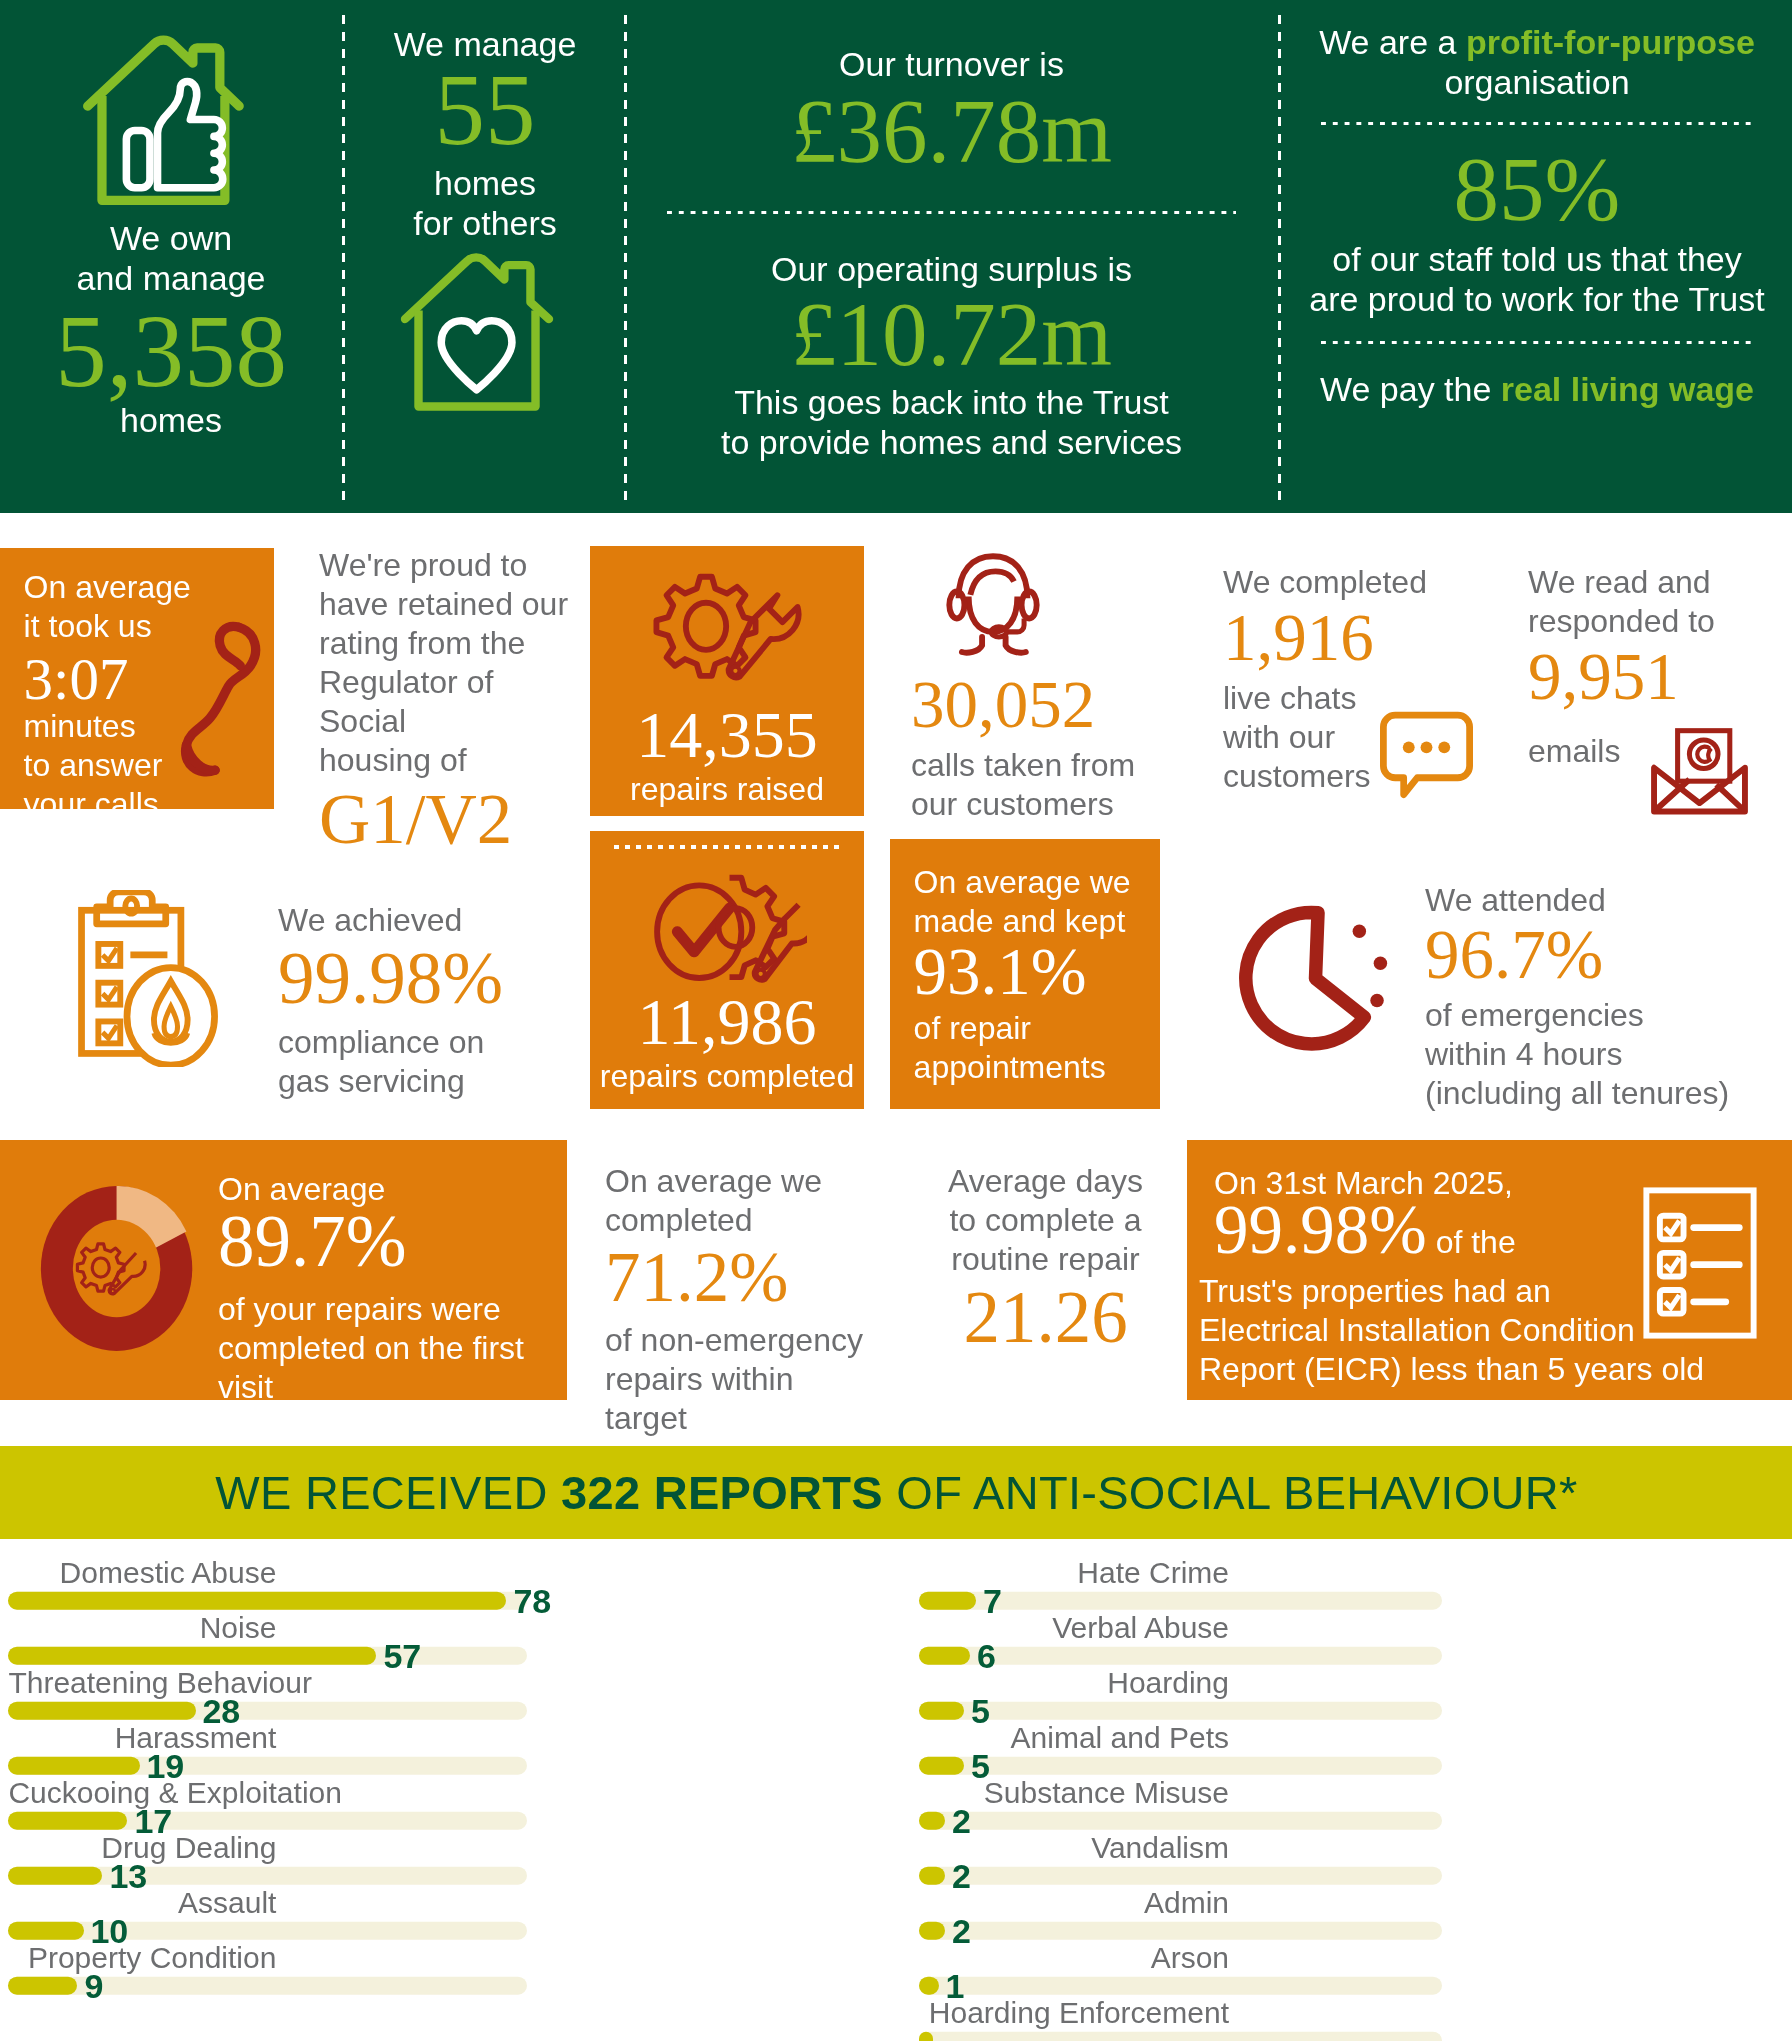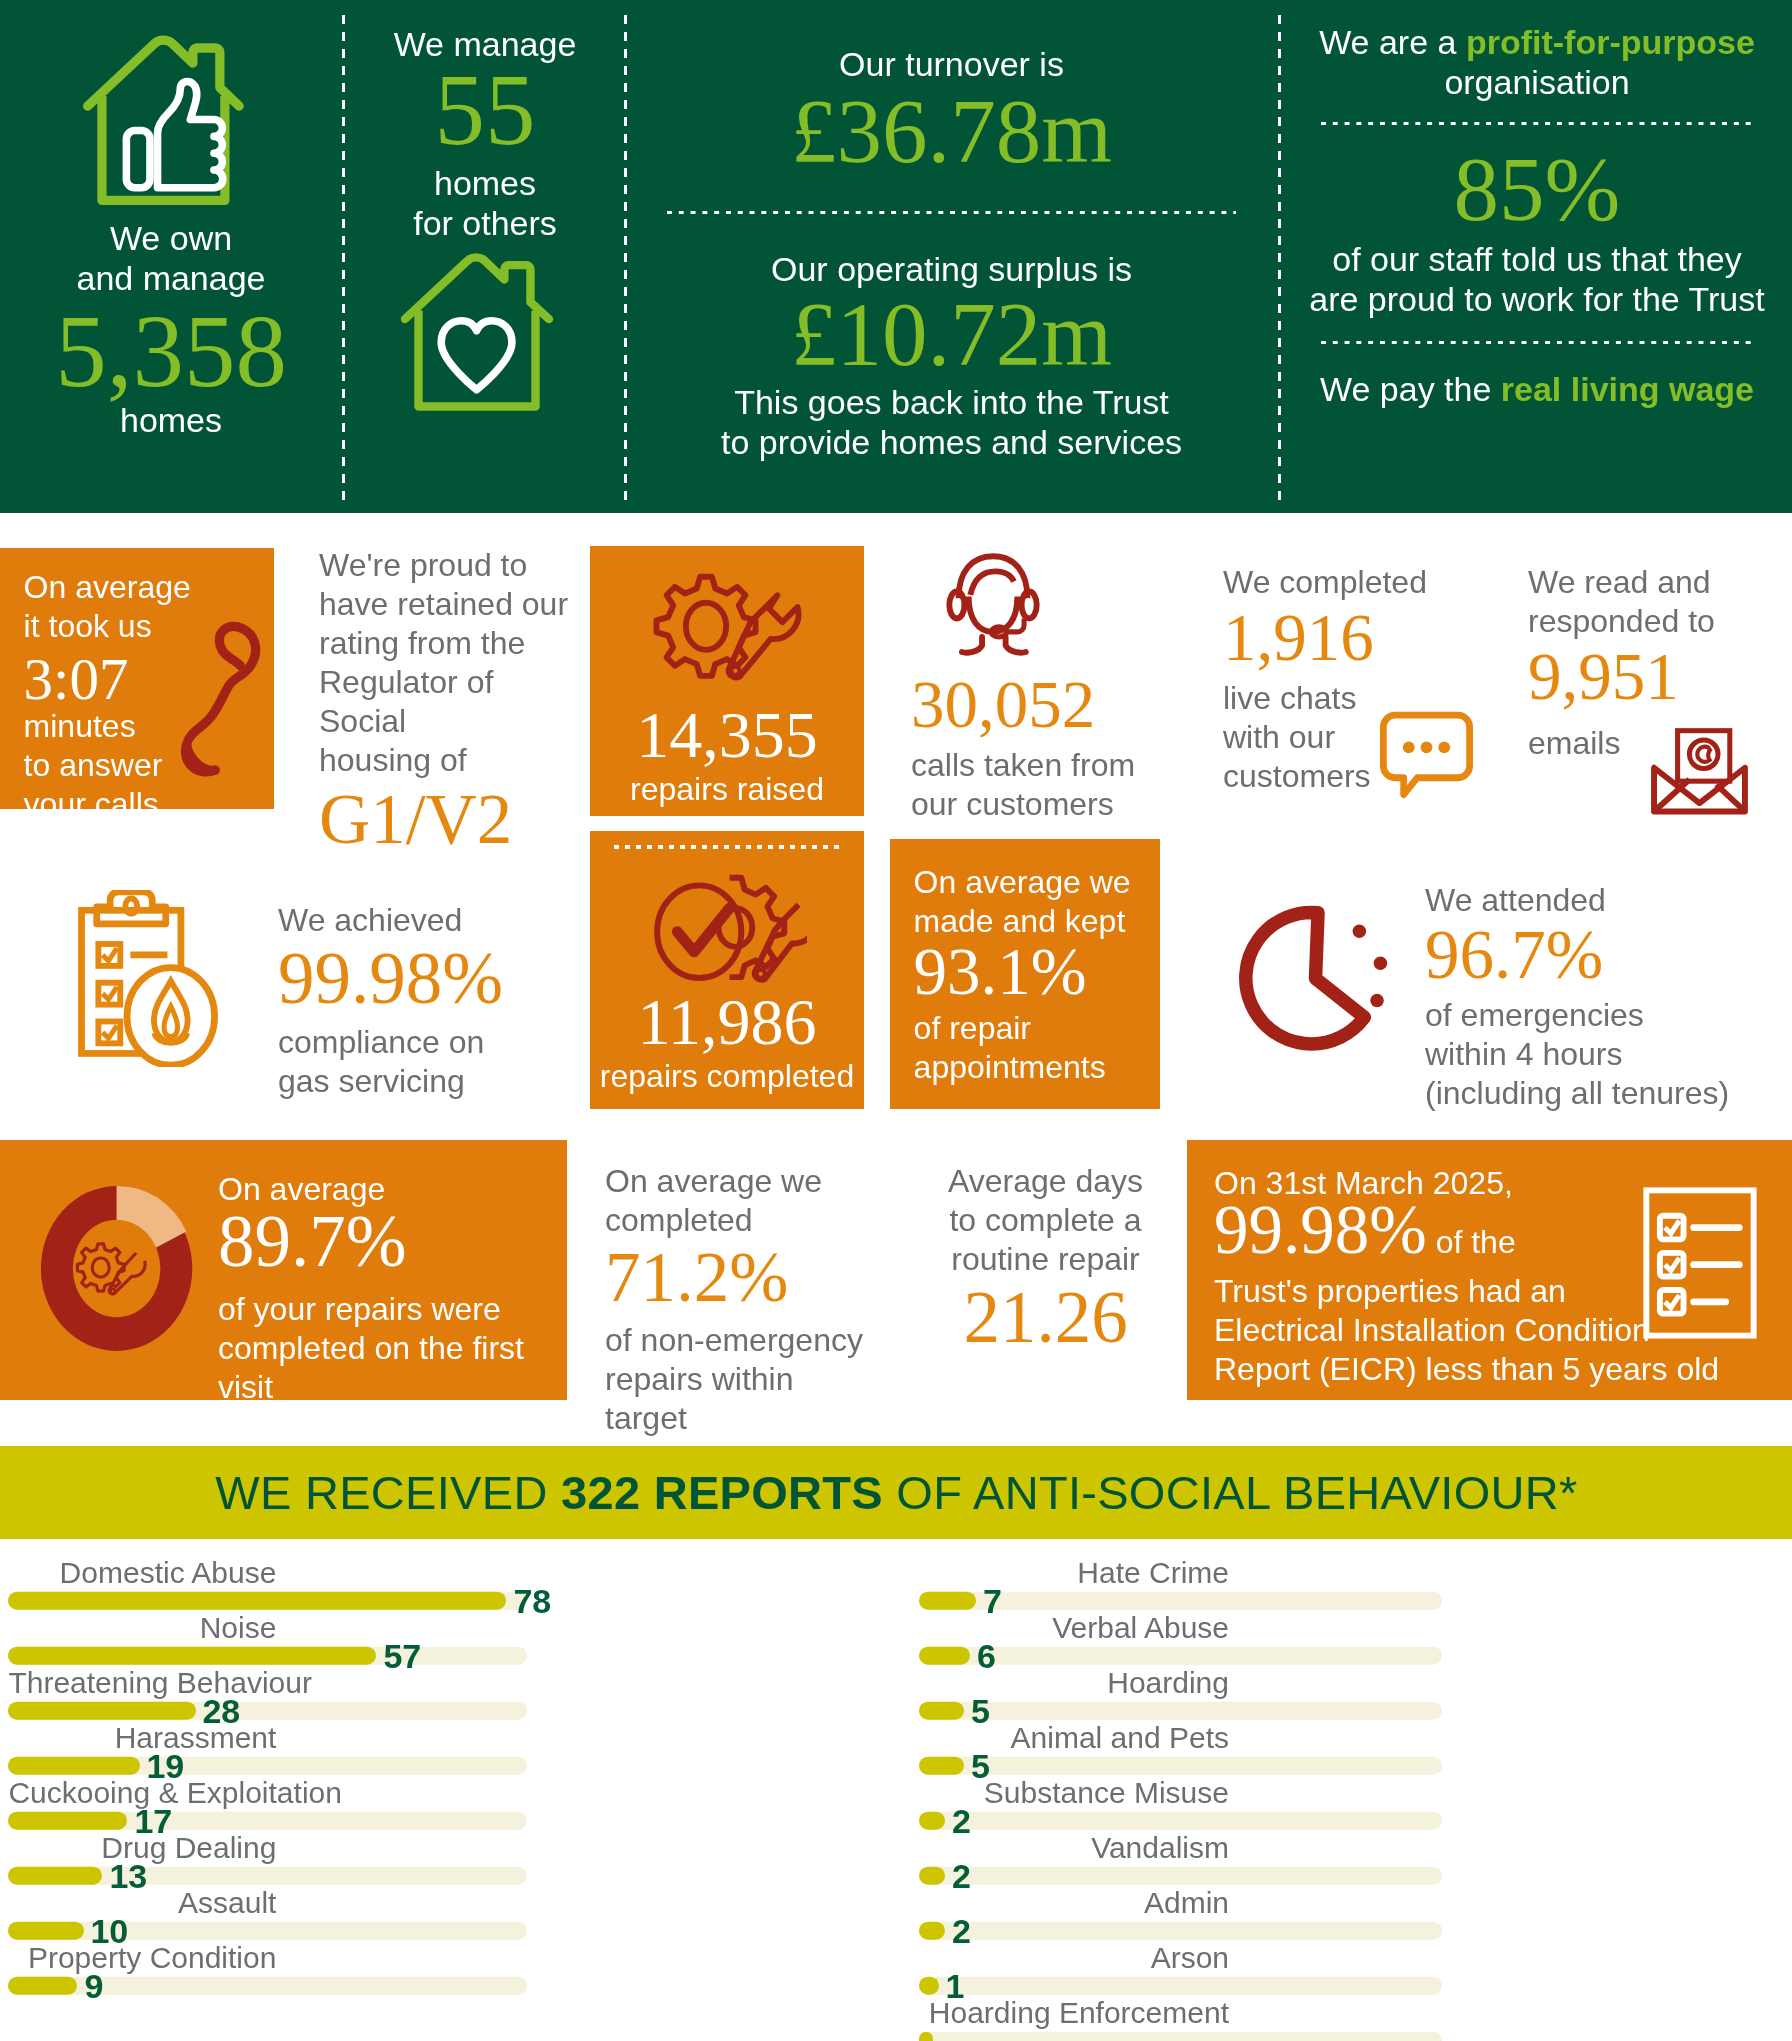--- a/index.html
+++ b/index.html
@@ -238,21 +238,21 @@
     <circle cx="76" cy="44" r="7" fill="#e48810"></circle>
   </svg>
 </div>
 
 <div class="blk" style="left:1528px; top:563px; width:245px;">
   <div class="label-gray">
     <div>We read and</div>
     <div>responded to</div>
   </div>
   <div class="num-orange" style="font-size:67px; margin-top:3.4px;">9,951</div>
-  <div class="label-gray" style="margin-top:14px;">emails</div>
+  <div class="label-gray" style="margin-top:22px;">emails</div>
 </div>
 <div class="blk" style="left:1649px; top:727px;">
   <svg width="101" height="89" viewBox="0 0 120 105">
     <rect x="34" y="4" width="62" height="60" fill="none" stroke="#a32217" stroke-width="6"></rect>
     <circle cx="65" cy="32" r="17" fill="none" stroke="#a32217" stroke-width="6"></circle>
     <path d="M72 25 a9 9 0 1 0 0 14 a11 11 0 0 1 2 -14" fill="none" stroke="#a32217" stroke-width="5"></path>
     <path d="M6 48 L6 100 L114 100 L114 48 L60 90 Z" fill="none" stroke="#a32217" stroke-width="7" stroke-linejoin="round"></path>
     <path d="M6 100 L48 62 M114 100 L80 68" fill="none" stroke="#a32217" stroke-width="7"></path>
   </svg>
 </div>
@@ -357,21 +357,21 @@
     <div>routine repair</div>
   </div>
   <div class="num-orange" style="font-size:73px; margin-top:3.4px;">21.26</div>
 </div>
 
 <div class="orange-box" style="left:1187px; top:1140px; width:605px; height:260px;">
   <div class="txt-white" style="position:absolute; left:27px; top:23.6px;">On 31st March 2025,</div>
   <div style="position:absolute; left:27px; top:57px; white-space:nowrap;">
     <span class="num-white" style="font-size:69px;">99.98%</span><span class="txt-white"> of the</span>
   </div>
-  <div class="txt-white" style="position:absolute; left:27px; top:132px; width:557px;">
+  <div class="txt-white" style="position:absolute; left:12px; top:132px; width:557px;">
     <div>Trust's properties had an</div>
     <div>Electrical Installation Condition</div>
     <div>Report (EICR) less than 5 years old</div>
   </div>
   <div style="position:absolute; right:35px; top:47px;">
     <svg width="114" height="152" viewBox="0 0 135 180">
       <rect x="4" y="4" width="127" height="172" fill="none" stroke="#ffffff" stroke-width="7"></rect>
       <rect x="20" y="34" width="28" height="28" rx="4" fill="none" stroke="#ffffff" stroke-width="7"></rect>
       <path d="M26 48 L33 55 L43 40" fill="none" stroke="#ffffff" stroke-width="6"></path>
       <path d="M60 48 L114 48" stroke="#ffffff" stroke-width="8" stroke-linecap="round"></path>

